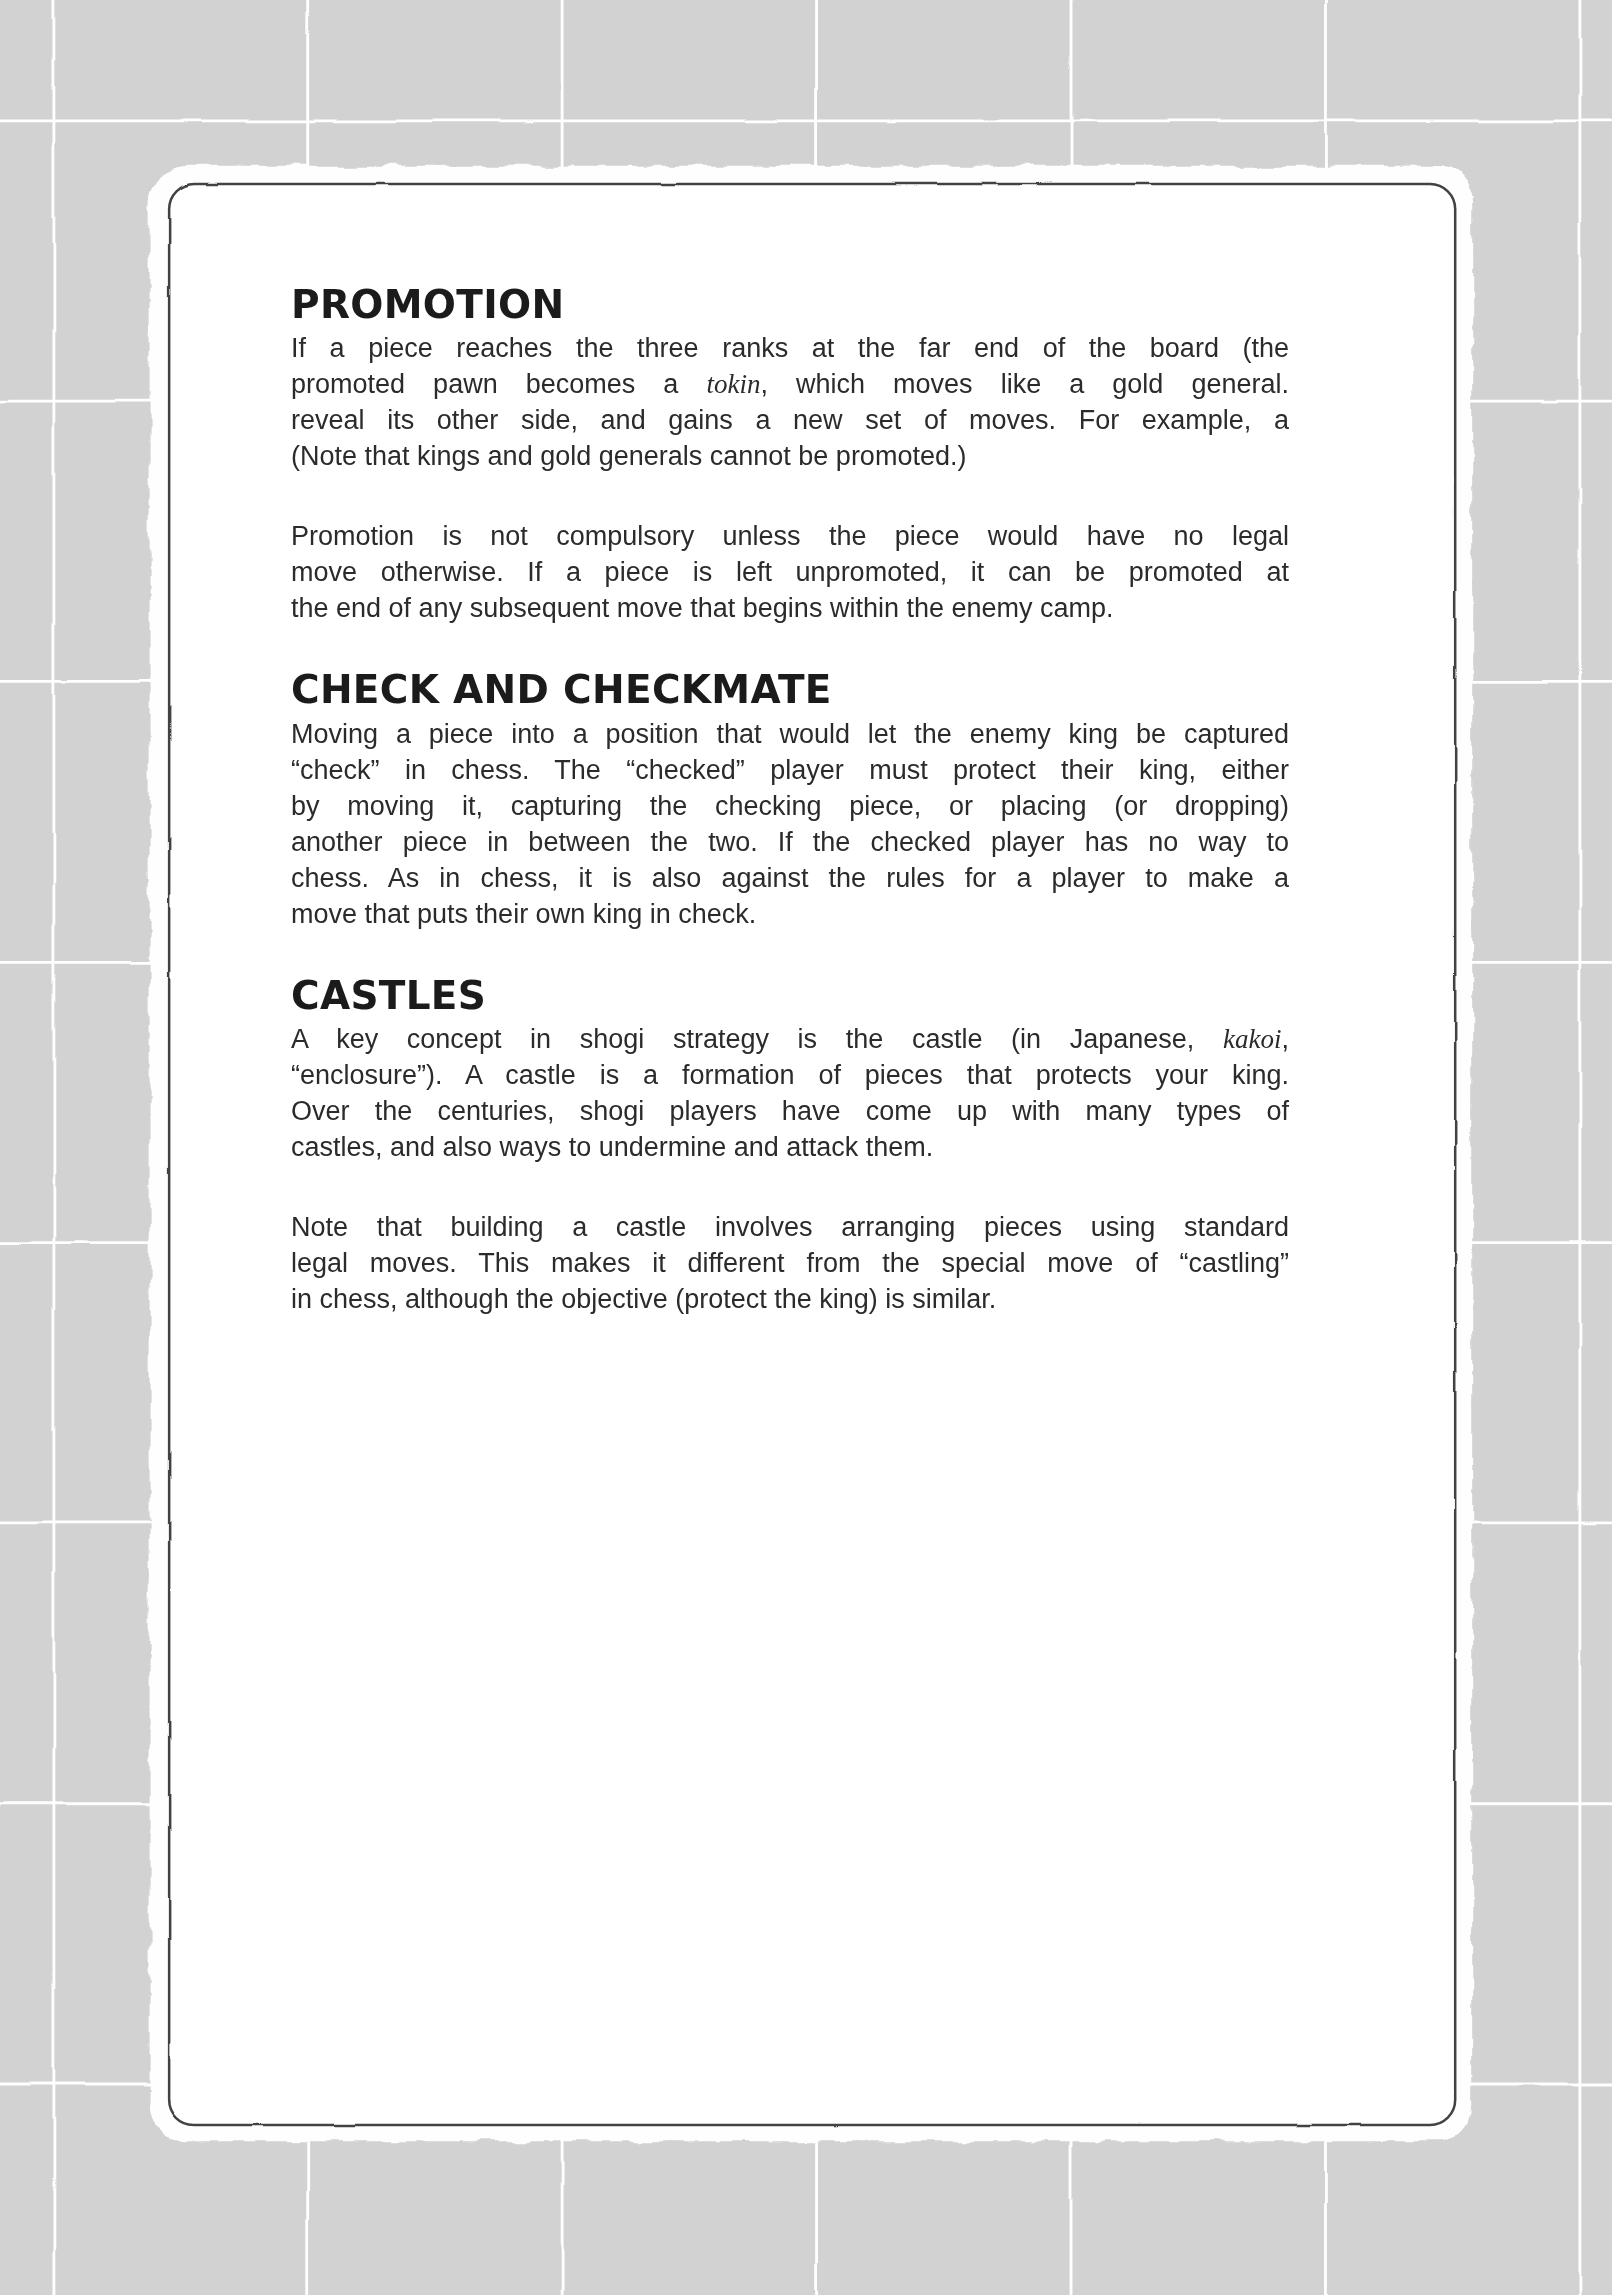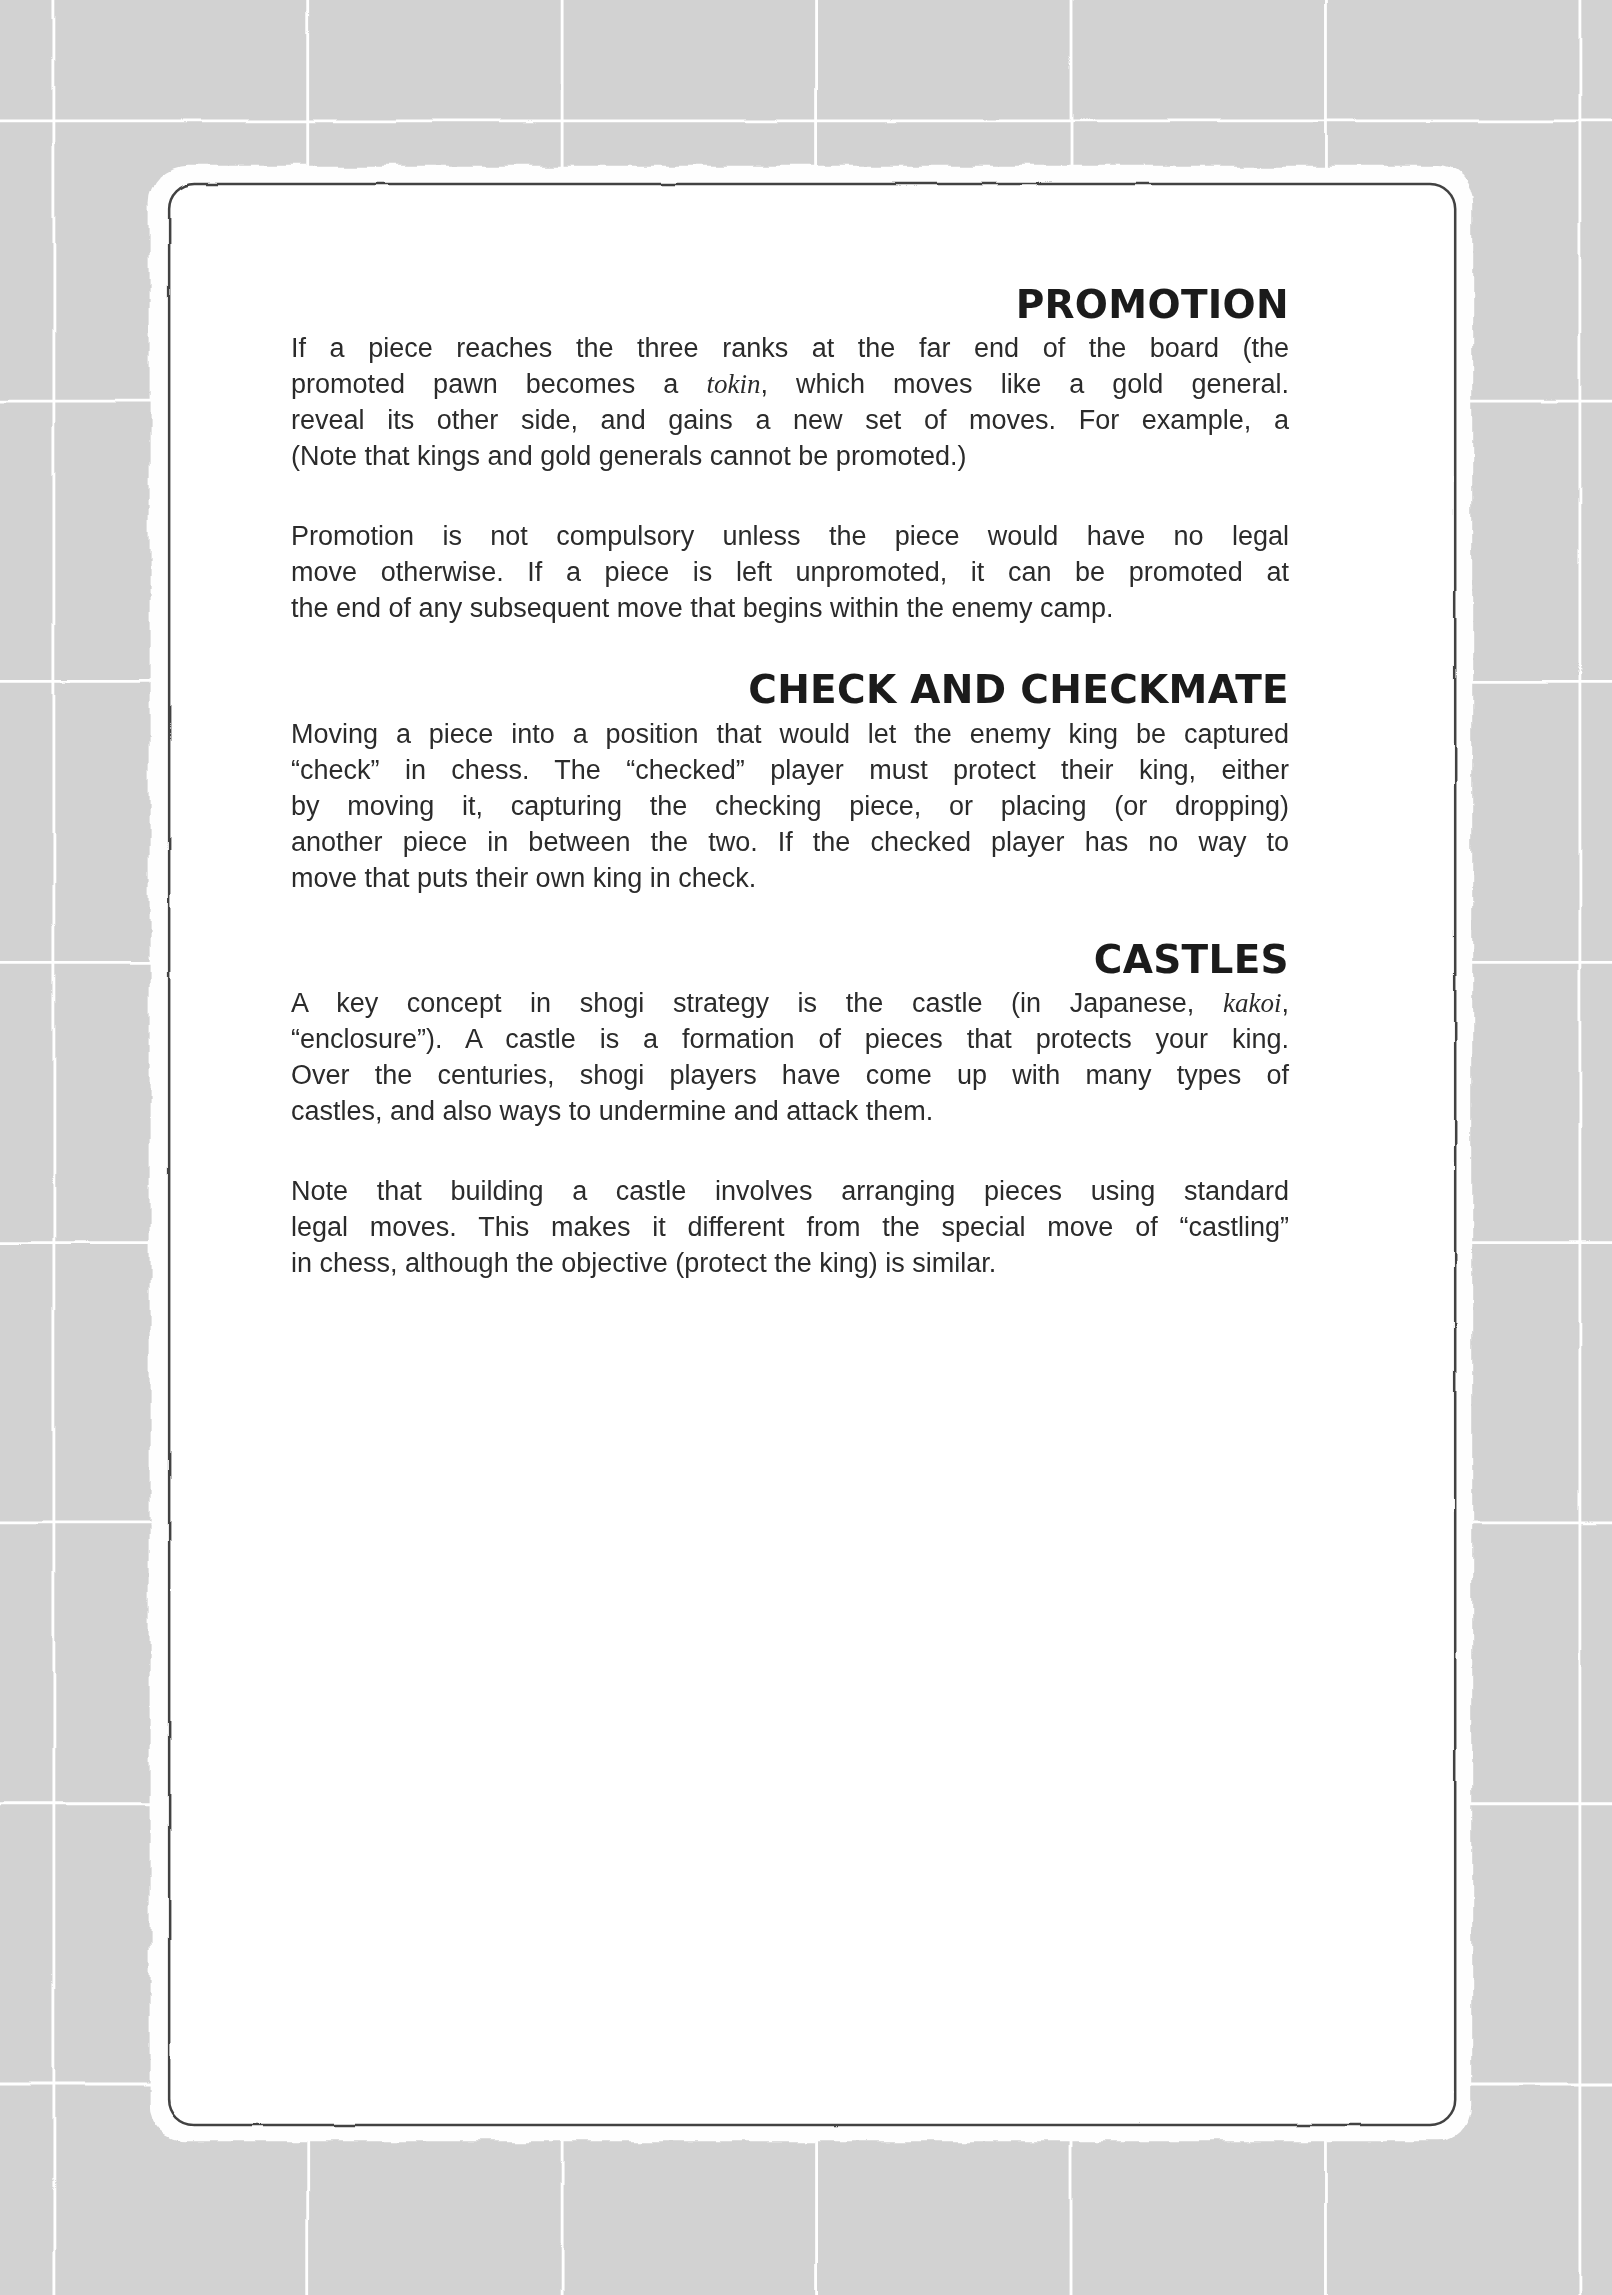--- a/index.html
+++ b/index.html
@@ -35,21 +35,21 @@
   }
   .hd {
     margin: 48px 0 6.3px 0;
     font-family: "DejaVu Sans", sans-serif;
     font-weight: bold;
     font-size: 39px;
     line-height: 39px;
     letter-spacing: 0.3px;
     color: #1b1b1b;
   }
-  section > .hd:first-child { margin-top: 0; text-align: right; }
+  section > .hd:first-child { margin-top: 0; }
   .content section:first-child > .hd { margin-top: 0; }
   .para {
     margin: 0 0 44px 0;
   }
   .line {
     text-align: justify;
     text-align-last: justify;
     white-space: normal;
   }
   .line.last {
@@ -119,20 +119,21 @@
           <div class="line last"><span>the end of any subsequent move that begins within the enemy camp.</span></div>
         </div>
       </section>
       <section>
         <h2 class="hd">CHECK AND CHECKMATE</h2>
         <div class="para">
           <div class="line"><span>Moving a piece into a position that would let the enemy king be captured</span></div>
           <div class="line"><span>“check” in chess. The “checked” player must protect their king, either</span></div>
           <div class="line"><span>by moving it, capturing the checking piece, or placing (or dropping)</span></div>
           <div class="line"><span>another piece in between the two. If the checked player has no way to</span></div>
+          <div class="line"><span>chess. As in chess, it is also against the rules for a player to make a</span></div>
           <div class="line last"><span>move that puts their own king in check.</span></div>
         </div>
       </section>
       <section>
         <h2 class="hd">CASTLES</h2>
         <div class="para">
           <div class="line"><span>A key concept in shogi strategy is the castle (in Japanese, </span><span class="it">kakoi</span><span>,</span></div>
           <div class="line"><span>“enclosure”). A castle is a formation of pieces that protects your king.</span></div>
           <div class="line"><span>Over the centuries, shogi players have come up with many types of</span></div>
           <div class="line last"><span>castles, and also ways to undermine and attack them.</span></div>

